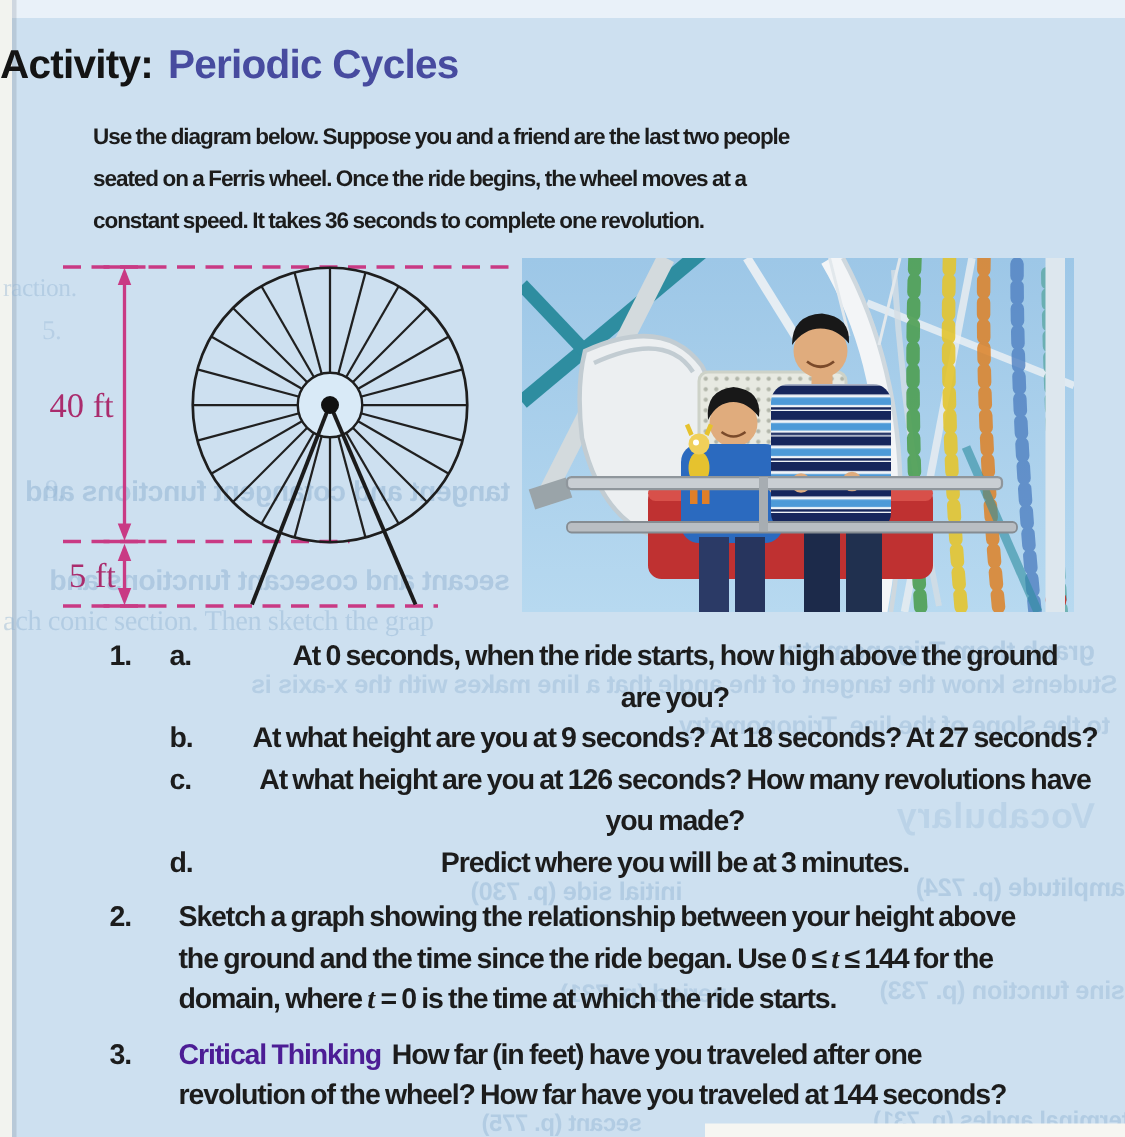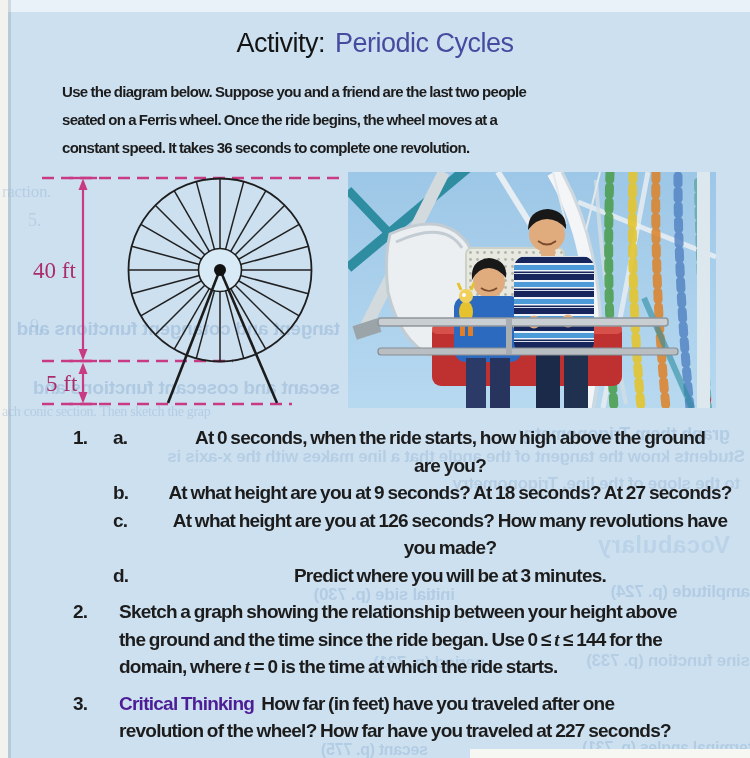--- a/index.html
+++ b/index.html
@@ -9,22 +9,22 @@
     font-family:"Liberation Sans", sans-serif;
     color:#1c1c1c;
   }
   
   .edge-left{position:absolute;left:0;top:0;width:8px;height:758px;background:#f2f3ef;}
   .edge-left-shadow{position:absolute;left:8px;top:0;width:3px;height:758px;background:rgba(90,100,110,.18);}
   .edge-top{position:absolute;left:8px;top:0;width:742px;height:12px;background:#e9f1f9;}
   .edge-bottom-right{position:absolute;left:470px;top:749px;width:280px;height:9px;background:#f6f6f2;}
 
   
-  .title{position:absolute;left:0;top:28px;width:750px;text-align:center;
-    font-size:27px;font-weight:normal;letter-spacing:-0.5px;}
+  .title{position:absolute;left:0;top:28px;width:750px;
+    font-size:27px;font-weight:bold;letter-spacing:-0.5px;}
   .title .prefix{color:#141414;}
   .title .subject{color:#474b9f;margin-left:10px;}
 
   
   .intro{position:absolute;left:62px;top:78px;width:672px;
     font-size:15px;font-weight:bold;line-height:28px;
     letter-spacing:-0.7px;word-spacing:-0.5px;white-space:pre-wrap;}
 
   
   .diagram{position:absolute;left:0;top:165px;width:350px;height:252px;}
@@ -44,21 +44,21 @@
   .var{font-style:italic;font-family:"Liberation Serif",serif;letter-spacing:0;}
 
   
   .bleed{position:absolute;color:#8fb2d2;font-weight:bold;
      font-family:"Liberation Sans",sans-serif;letter-spacing:-0.3px;
      white-space:nowrap;pointer-events:none;}
   .mir{transform:scaleX(-1);}
   .ser{font-family:"Liberation Serif",serif;font-weight:normal;}
   .bt1{left:0px;top:318px;width:340px;font-size:19px;opacity:.5;}
   .bt2{left:70px;top:377px;width:270px;font-size:19px;opacity:.48;}
-  .bt3{left:2px;top:404px;width:360px;font-size:14px;opacity:.42;}
+  .bt3{left:2px;top:404px;width:360px;font-size:19px;opacity:.42;}
   .bt4{left:8px;top:447px;width:737px;font-size:17px;opacity:.38;}
   .bt5{left:420px;top:424px;width:310px;font-size:18px;opacity:.42;}
   .bt6{left:300px;top:474px;width:440px;font-size:17px;opacity:.38;}
   .bt7{left:470px;top:531px;width:260px;font-size:24px;opacity:.4;color:#a2c2dd;letter-spacing:.5px;}
   .bt8{left:240px;top:585px;width:215px;font-size:17px;opacity:.42;}
   .bt9{left:550px;top:582px;width:200px;font-size:17px;opacity:.42;}
   .bt10{left:300px;top:653px;width:185px;font-size:17px;opacity:.38;}
   .bt11{left:545px;top:651px;width:205px;font-size:17px;opacity:.38;}
   .bt12{left:248px;top:741px;width:180px;font-size:16px;opacity:.42;}
   .bt13{left:518px;top:739px;width:235px;font-size:16px;opacity:.42;}
@@ -295,19 +295,19 @@
       <div class="q23text"><span>Sketch a graph showing the relationship between your height above
 the ground and the time since the ride began. Use 0 ≤ </span><span class="var">t</span><span> ≤ 144 for the
 domain, where </span><span class="var">t</span><span> = 0 is the time at which the ride starts.</span></div>
     </div>
 
     <div class="gap"></div>
 
     <div class="qrow">
       <span class="qnum">3.</span>
       <div class="q23text"><span class="lead">Critical Thinking</span><span>  How far (in feet) have you traveled after one
-revolution of the wheel? How far have you traveled at 227 seconds?</span></div>
+revolution of the wheel? How far have you traveled at 144 seconds?</span></div>
     </div>
 
   </div>
 
   <div class="edge-bottom-right"></div>
 </div>
 
 </body></html>

